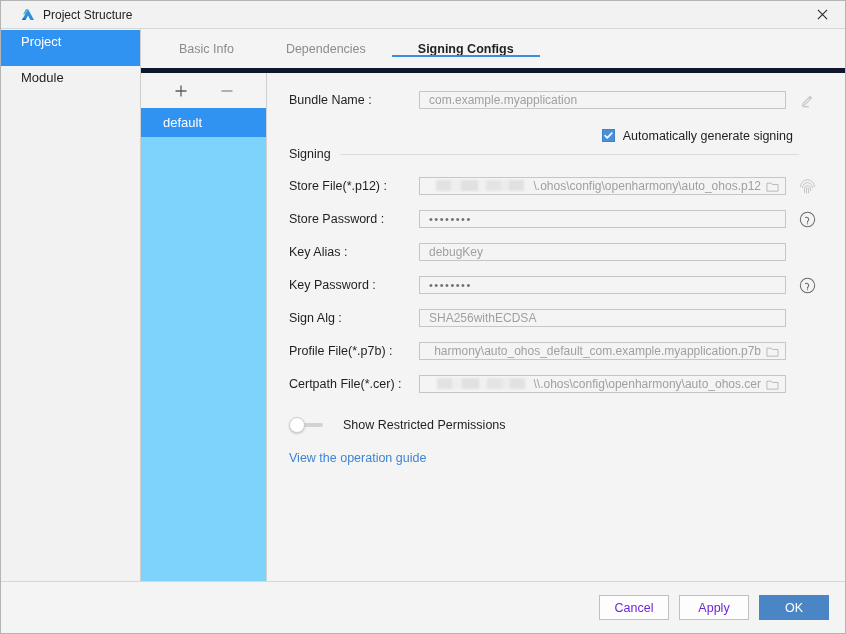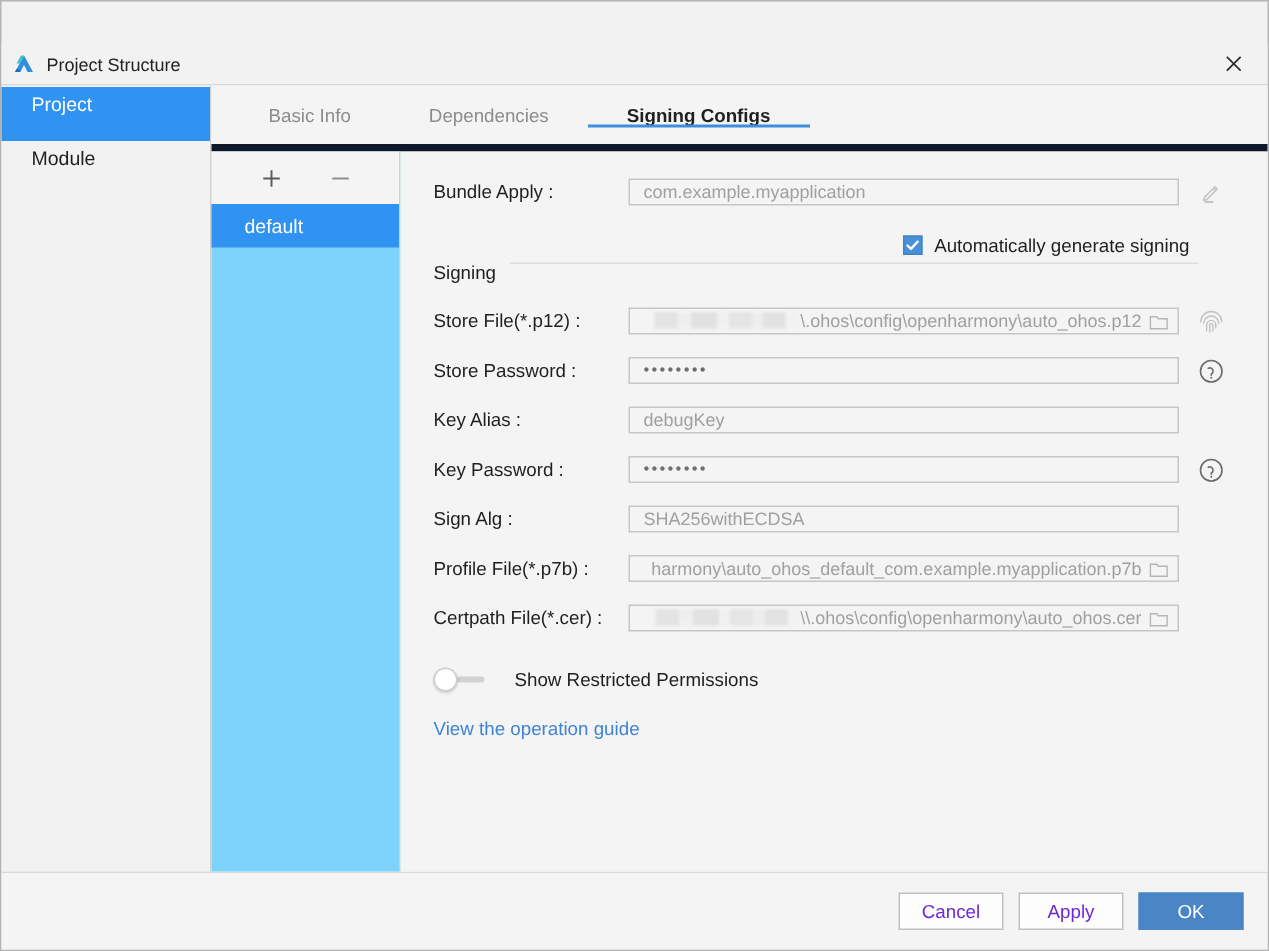--- a/index.html
+++ b/index.html
@@ -26,23 +26,22 @@
     flex-direction: column;
   }
 
   
   .titlebar {
     height: 27px;
     min-height: 27px;
     background: #f2f2f2;
     display: flex;
     align-items: center;
-    padding-left: 7px;
+    padding-left: 19px;
     position: relative;
-    margin-top: 28px;
   }
   .app-icon {
     width: 16px;
     height: 16px;
     margin-right: 7px;
     flex: 0 0 auto;
   }
   .title-text {
     font-size: 12px;
     color: #222;
@@ -292,20 +291,21 @@
   }
   .cbox-label {
     font-size: 12.5px;
     color: #1f1f1f;
     cursor: pointer;
   }
 
   
   .section {
     display: flex;
+    align-items: center;
     margin: 4px 0 16px 0;
   }
   .section-title {
     font-size: 12.5px;
     color: #1f1f1f;
     padding-right: 9px;
     white-space: nowrap;
   }
   .section-rule {
     flex: 1;
@@ -453,21 +453,21 @@
             </div>
           </div>
           <div class="list-entry selected">
             <span>default</span>
           </div>
         </div>
 
         <div class="formpane">
 
           <div class="row">
-            <div class="lbl">Bundle Apply :</div>
+            <div class="lbl">Bundle Name :</div>
             <div class="field">
               <span class="ftext">com.example.myapplication</span>
             </div>
             <div class="trailing-icon">
               <svg viewBox="0 0 16 16" width="15" height="15">
                 <path d="M3 11.4 L10.6 3.8 L12.2 5.4 L4.6 13 L2.6 13.4 Z" fill="none" stroke="#c3c3c3" stroke-width="1.1"></path>
                 <path d="M9.6 4.8 L11.2 6.4" stroke="#c3c3c3" stroke-width="1.1"></path>
                 <path d="M3.4 14.6 H9.4" stroke="#c3c3c3" stroke-width="1.3"></path>
               </svg>
             </div>

